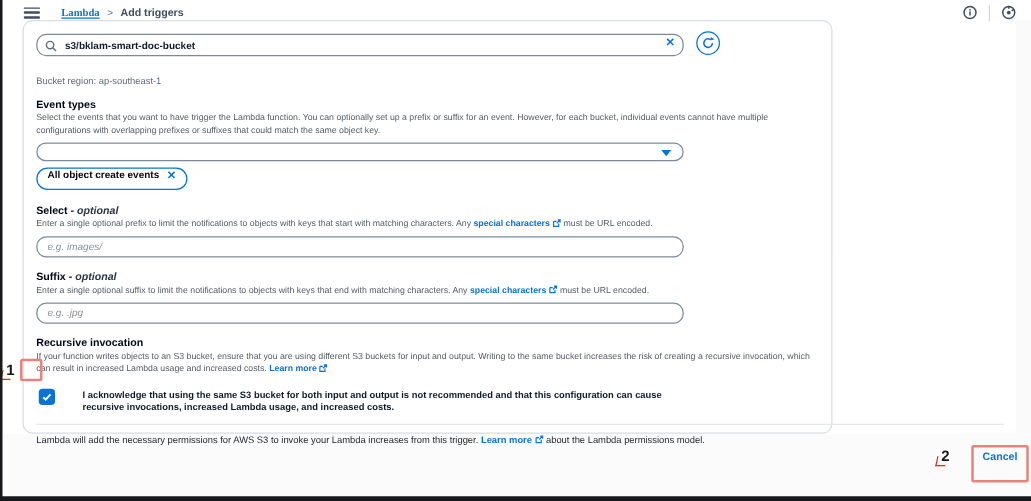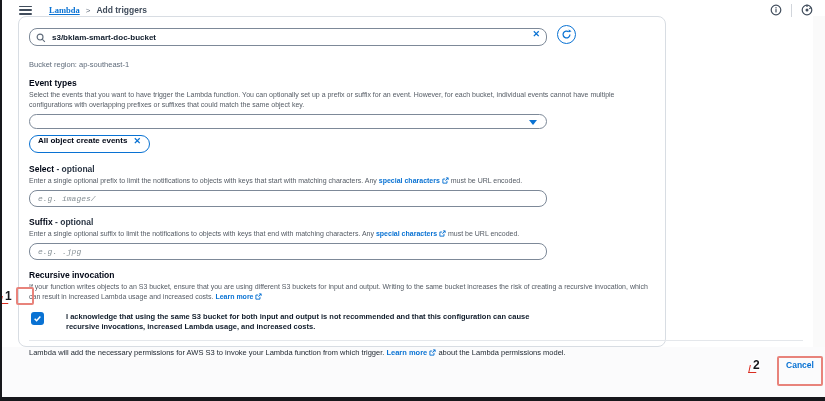--- a/index.html
+++ b/index.html
@@ -36,40 +36,40 @@
       padding:0 20px 0 22px; font-size:8px; font-weight:700; color:#0f1b2a;
       font-family:"Liberation Sans", sans-serif; outline:none; background:#fff; }
   .search-glyph { position:absolute; left:7px; top:3.5px; width:10px; height:10px; color:#5f6b7a; }
   .clear-x { position:absolute; right:7px; top:2.5px; font-size:9px; font-weight:700; color:#0972d3; cursor:pointer; line-height:12px; }
   .refresh-btn { width:19px; height:19px; margin-left:10px; border:1.4px solid #0972d3; border-radius:50%;
       display:flex; align-items:center; justify-content:center; color:#0972d3; cursor:pointer; background:#fff; }
 
   .region-note { margin-top:16px; font-size:7.5px; color:#5f6b7a; }
 
   .field-heading { font-size:8.5px; font-weight:700; color:#000716; }
-  .optional { font-weight:700; color:#2b3645; }
+  .optional { font-style:italic; font-weight:700; color:#2b3645; }
   .desc { margin-top:2px; font-size:7px; line-height:10px; color:#545b64; max-width:766px; }
   .link { color:#0972d3; font-weight:700; cursor:pointer;margin-top:19px; }
   .ext-icon { display:inline-block; vertical-align:-1px; color:#0972d3; }
 
   .section { margin-top:12px; }
 
   .select-ctl { margin-top:4px; width:518px; height:15px; border:1px solid #7d8998; border-radius:8px;
       background:#fff; position:relative; cursor:pointer; }
   .select-caret { position:absolute; right:9px; top:5px; width:0; height:0;
       border-left:4px solid transparent; border-right:4px solid transparent; border-top:5px solid #0972d3; }
 
   .tag { margin-top:5px; display:inline-flex; gap:6px; height:18px;
       border:1.5px solid #0972d3; border-radius:9px; padding:0 8px; background:#fff; }
   .tag-label { font-size:8px; font-weight:700; color:#000716; }
   .tag-x { color:#0972d3; font-size:9px; font-weight:700; cursor:pointer; }
 
   .text-input { margin-top:3px; width:518px; height:17px; border:1px solid #7d8998; border-radius:8px;
       padding:0 8px; font-size:8px; font-style:italic; color:#6b7684;
-      font-family:Liberation Mono, monospace; outline:none; background:#fff; }
+      font-family:Liberation Sans, sans-serif; outline:none; background:#fff; }
   .text-input::placeholder { color:#879196; font-style:italic; }
 
   .ack-row { margin-top:9px; display:flex; align-items:flex-start; gap:22px; }
   .checkbox { position:relative; width:13px; height:13px; margin-left:2px; background:#0972d3;
       border-radius:3px; flex:0 0 auto; cursor:pointer; display:flex; align-items:center; justify-content:center; }
   .checkbox svg { width:9px; height:9px; }
   .ack-label { font-size:7.5px; font-weight:700; line-height:10px; color:#0f1b2a; max-width:485px; }
 
   .divider { margin-top:8px; height:1px; background:#e4e7eb; width:774px; margin-left:-0px; }
   .perm-note { margin-top:7px; font-size:7.5px; color:#1b232d; }
@@ -211,21 +211,21 @@
               <path d="M2.2 6.4 L4.8 9 L9.8 3.4" fill="none" stroke="#fff" stroke-width="2"></path>
             </svg>
         </div>
         <div class="ack-label">I acknowledge that using the same S3 bucket for both input and output is not recommended and that this configuration can cause recursive invocations, increased Lambda usage, and increased costs.</div>
       </div>
     </div>
 
     <div class="divider"></div>
 
     <div class="perm-note">
-      <span>Lambda will add the necessary permissions for AWS S3 to invoke your Lambda function from which trigger. </span><span class="link">Learn more</span>
+      <span>Lambda will add the necessary permissions for AWS S3 to invoke your Lambda increases from this trigger. </span><span class="link">Learn more</span>
       <span class="ext-icon"><svg viewBox="0 0 12 12" width="7" height="7">
             <path d="M1.5 3.5 h4 M1.5 3.5 v7 h7 v-4" fill="none" stroke="currentColor" stroke-width="1.6"></path>
             <path d="M7 1.5 h3.5 v3.5 M10.5 1.5 L5.8 6.2" fill="none" stroke="currentColor" stroke-width="1.6"></path>
           </svg></span><span> about the Lambda permissions model.</span>
     </div>
   </div>
 
   <div class="footer-btns">
     <span class="cancel-link">Cancel</span>
     <button class="add-btn">Add</button>

